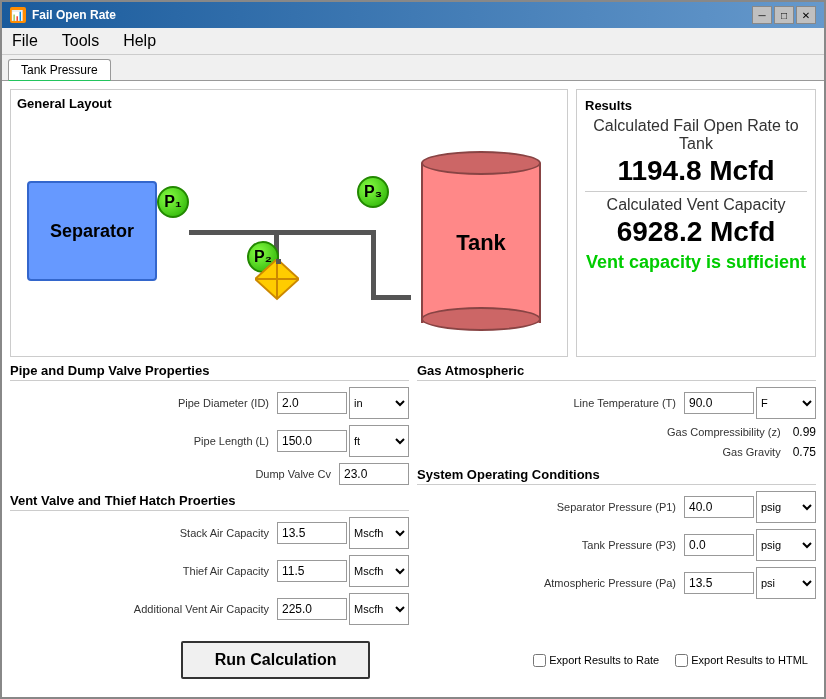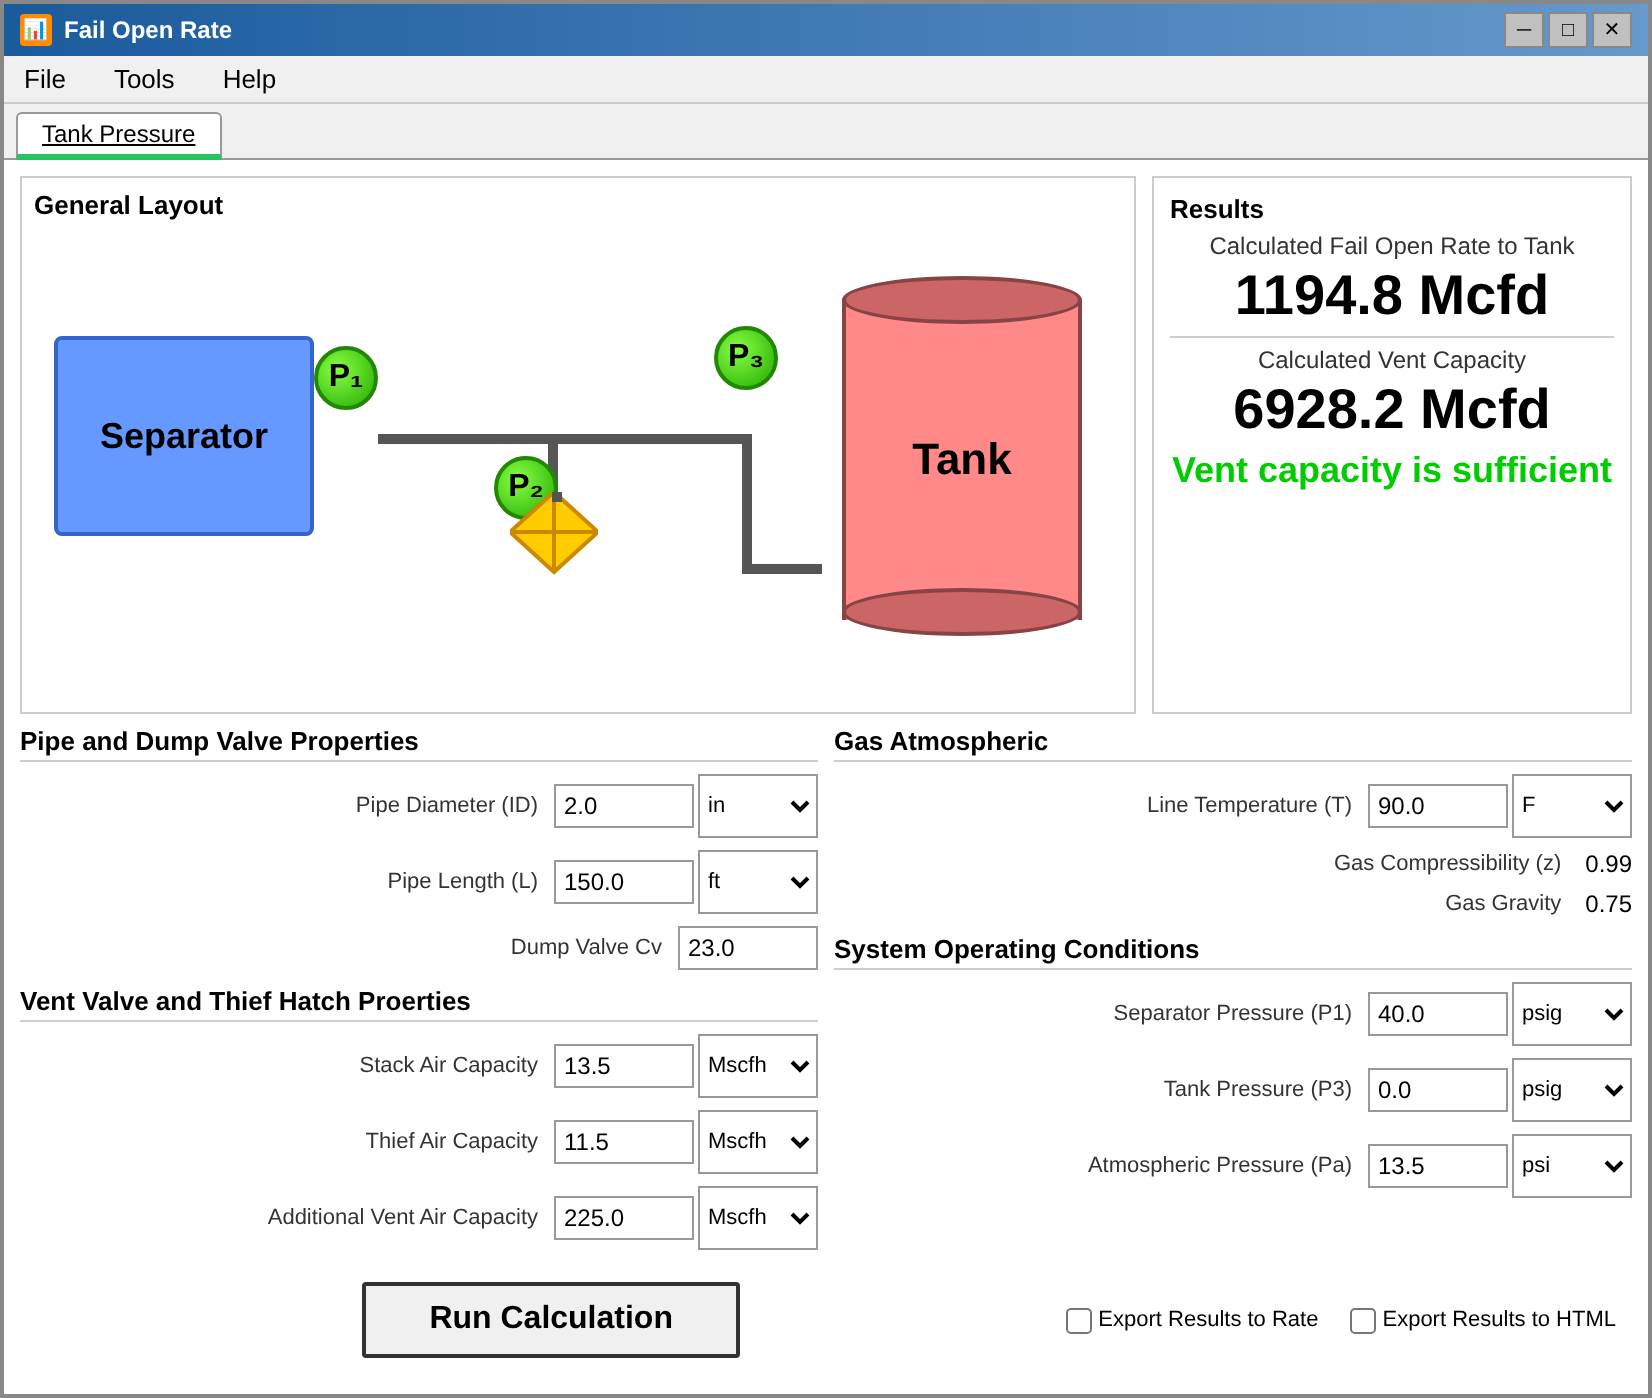--- a/index.html
+++ b/index.html
@@ -72,21 +72,21 @@
       border-bottom: 1px solid #ccc;
       padding: 2px 6px;
       display: flex;
       gap: 16px;
       flex-shrink: 0;
     }
     
     .menu-item {
       cursor: pointer;
       padding: 2px 4px;
-      font-size: 13px;
+      font-size: 16px;
     }
     
     .tabs {
       background: #f0f0f0;
       display: flex;
       padding: 4px 6px 0;
       border-bottom: 1px solid #999;
       flex-shrink: 0;
     }
     
@@ -95,24 +95,23 @@
       border-bottom: none;
       background: #e8e8e8;
       padding: 3px 12px;
       cursor: pointer;
       font-size: 12px;
       border-radius: 3px 3px 0 0;
     }
     
     .tab.active {
       background: white;
-      border-bottom: 3px solid #22c55e;
+      border-bottom: 1px solid #22c55e;
       margin-bottom: -1px;
       z-index: 1;
-      text-decoration: underline;
     }
     
     .main-content {
       background: white;
       flex: 1;
       padding: 8px;
       display: flex;
       flex-direction: column;
       overflow: hidden;
     }
@@ -127,21 +126,21 @@
     .general-layout {
       flex: 1;
       border: 1px solid #ccc;
       padding: 6px;
       position: relative;
     }
     
     .section-title {
       font-size: 13px;
       font-weight: bold;
-      margin-bottom: 8px;
+      margin-bottom: 20px;
     }
     
     .diagram-area {
       height: 220px;
       position: relative;
       display: flex;
       align-items: center;
     }
     
     
@@ -239,21 +238,21 @@
       padding: 8px;
     }
     
     .results-title {
       font-size: 13px;
       font-weight: bold;
       margin-bottom: 4px;
     }
     
     .result-label {
-      font-size: 12px;
+      font-size: 16px;
       color: #333;
       text-align: center;
     }
     
     .result-value {
       font-size: 28px;
       font-weight: bold;
       text-align: center;
       margin: 2px 0;
     }

